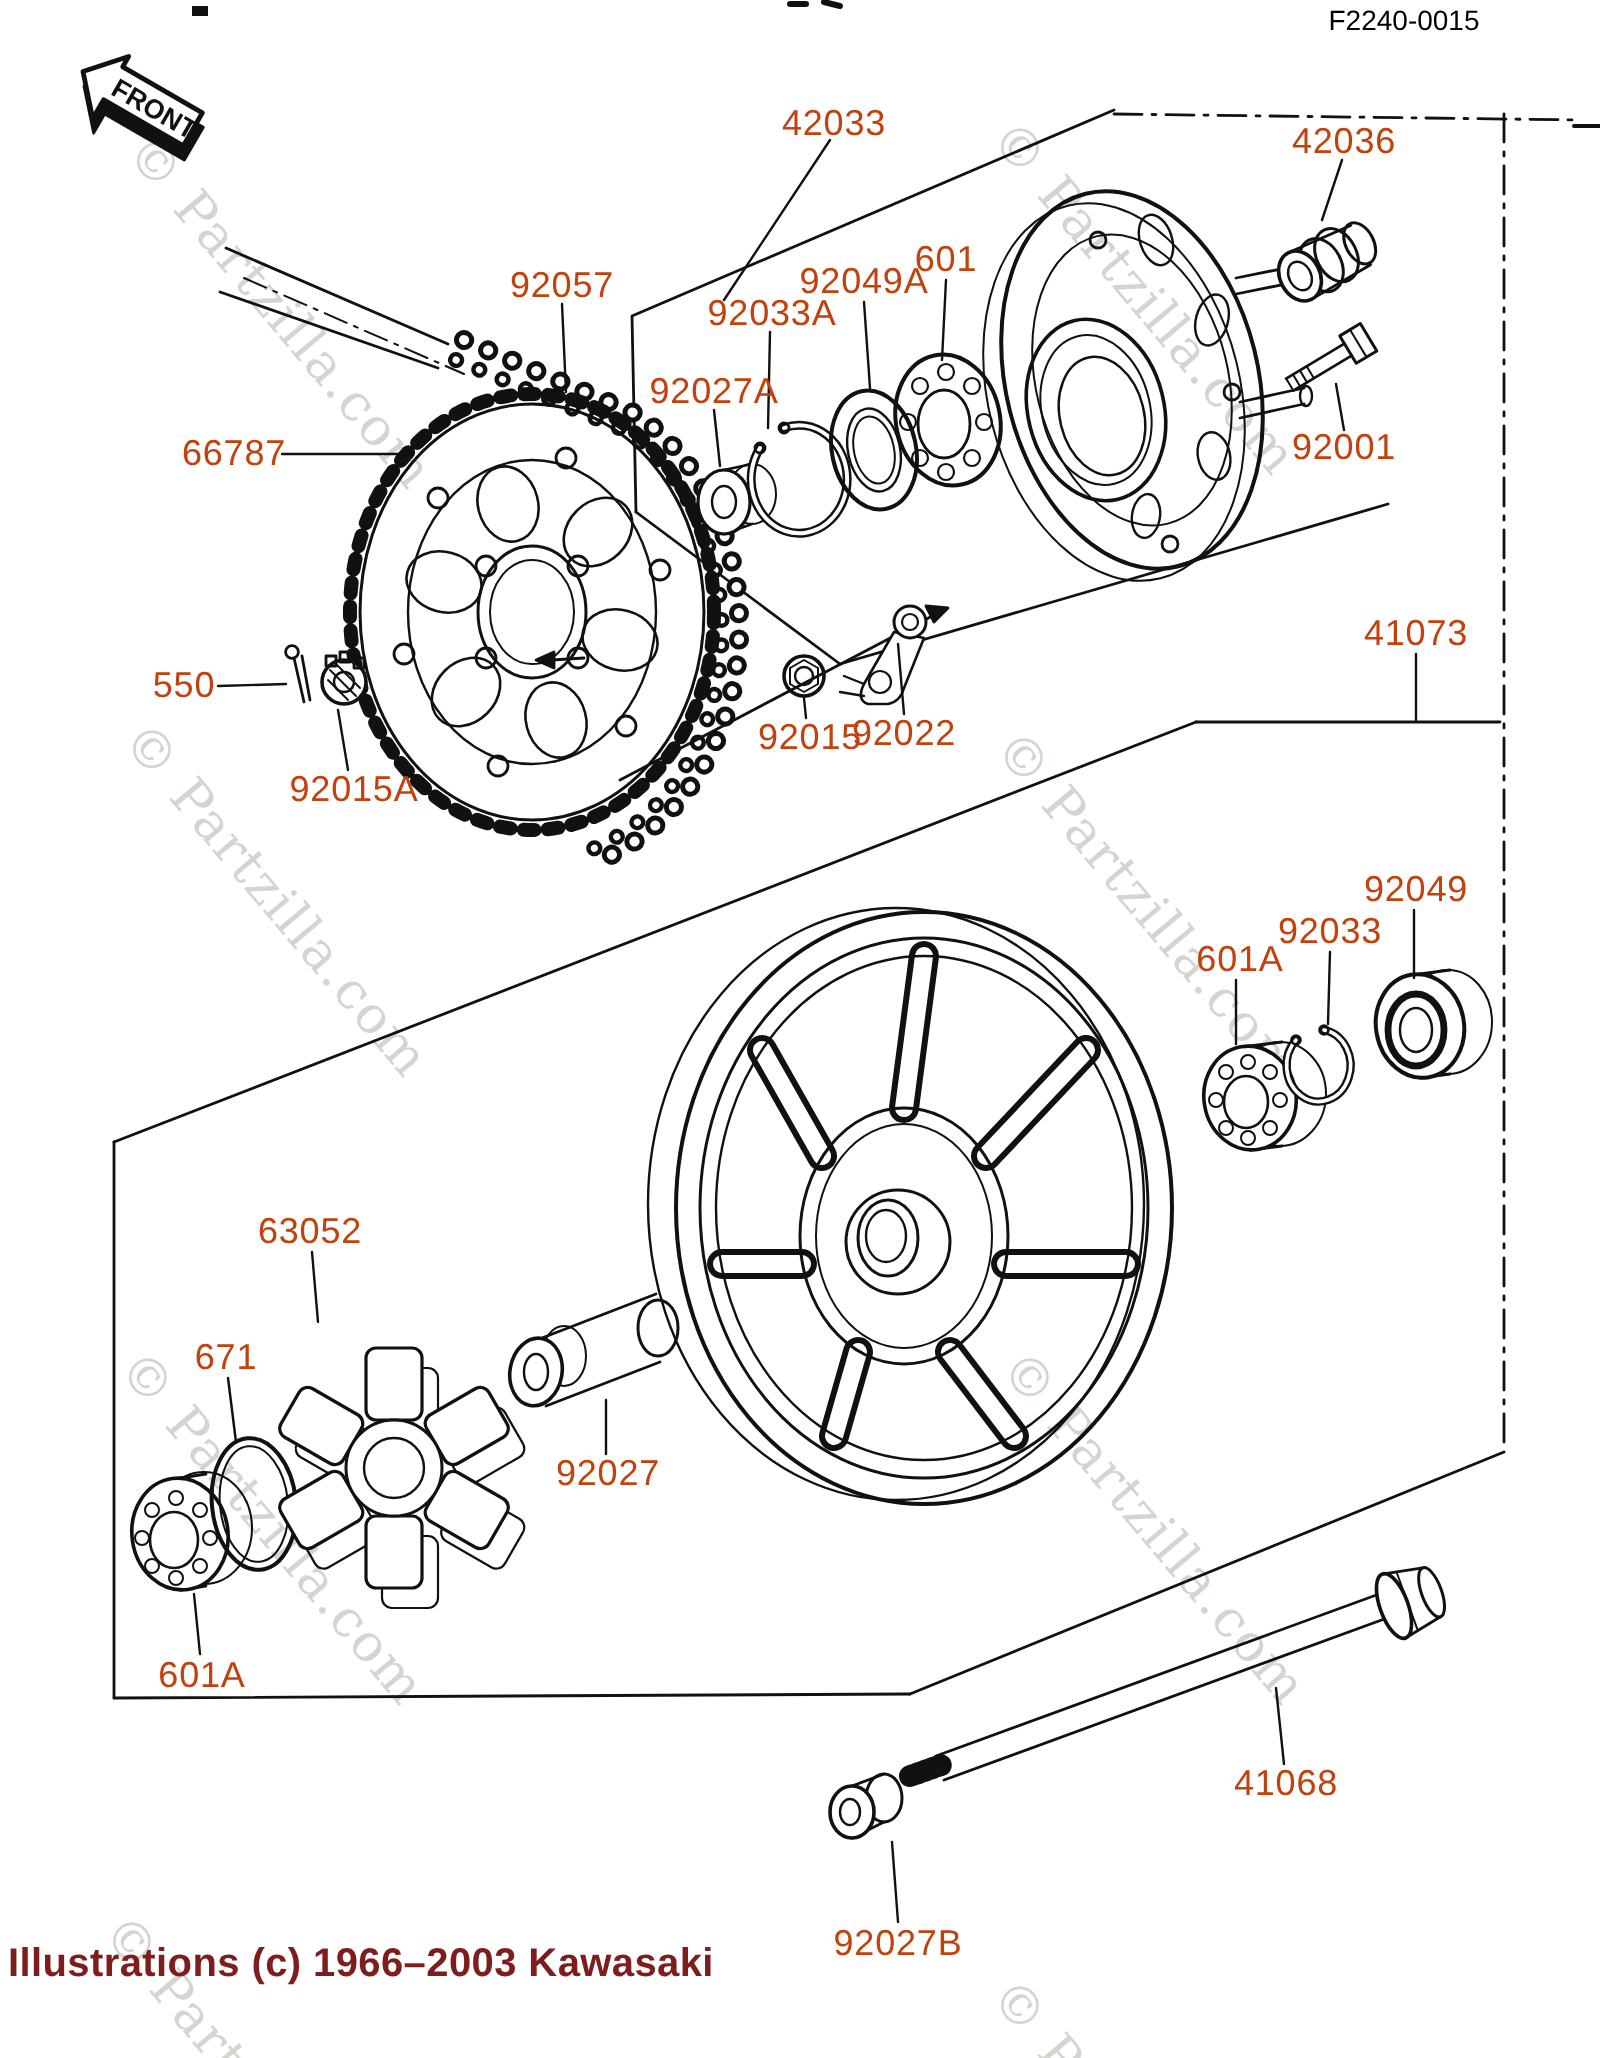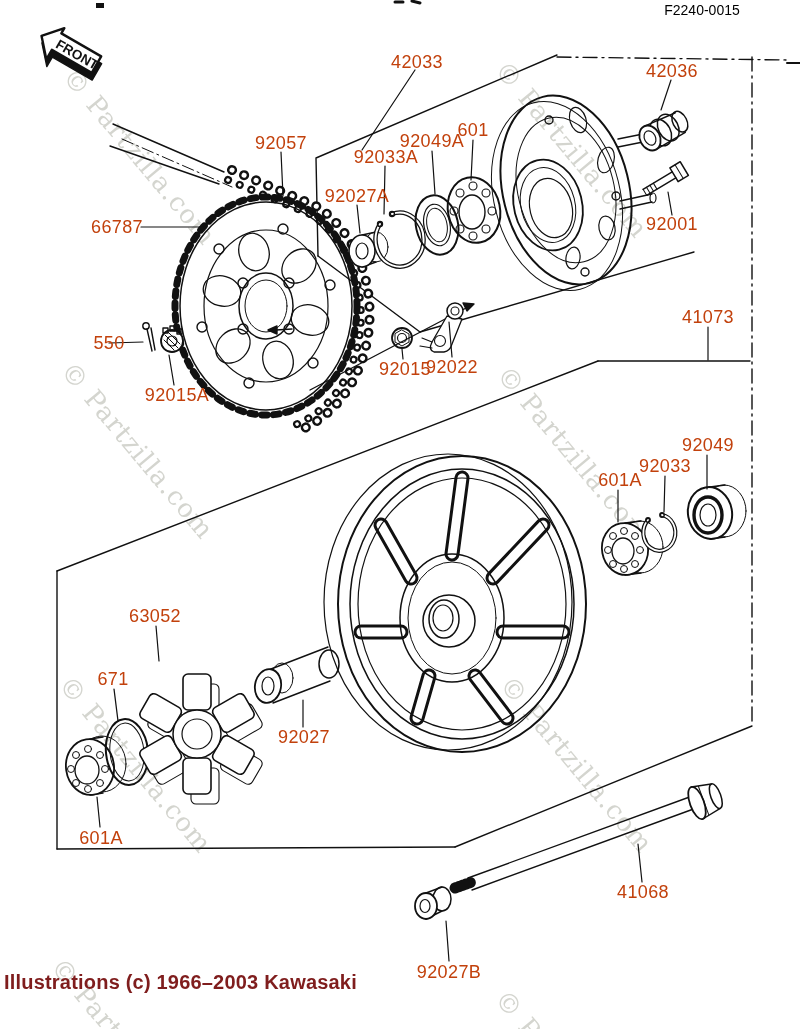--- a/index.html
+++ b/index.html
@@ -354,21 +354,21 @@
 
   <div class="plabel" style="left:417px;top:62px">42033</div>
   <div class="plabel" style="left:672px;top:71px">42036</div>
   <div class="plabel" style="left:281px;top:143px">92057</div>
   <div class="plabel" style="left:432px;top:141px">92049A</div>
   <div class="plabel" style="left:473px;top:130px">601</div>
   <div class="plabel" style="left:386px;top:157px">92033A</div>
   <div class="plabel" style="left:357px;top:196px">92027A</div>
   <div class="plabel" style="left:117px;top:227px">66787</div>
   <div class="plabel" style="left:672px;top:224px">92001</div>
-  <div class="plabel" style="left:109px;top:343px">550</div>
+  <div class="plabel" style="left:92px;top:343px">550</div>
   <div class="plabel" style="left:177px;top:395px">92015A</div>
   <div class="plabel" style="left:405px;top:369px">92015</div>
   <div class="plabel" style="left:452px;top:367px">92022</div>
   <div class="plabel" style="left:708px;top:317px">41073</div>
   <div class="plabel" style="left:708px;top:445px">92049</div>
   <div class="plabel" style="left:665px;top:466px">92033</div>
   <div class="plabel" style="left:620px;top:480px">601A</div>
   <div class="plabel" style="left:155px;top:616px">63052</div>
   <div class="plabel" style="left:113px;top:679px">671</div>
   <div class="plabel" style="left:304px;top:737px">92027</div>

